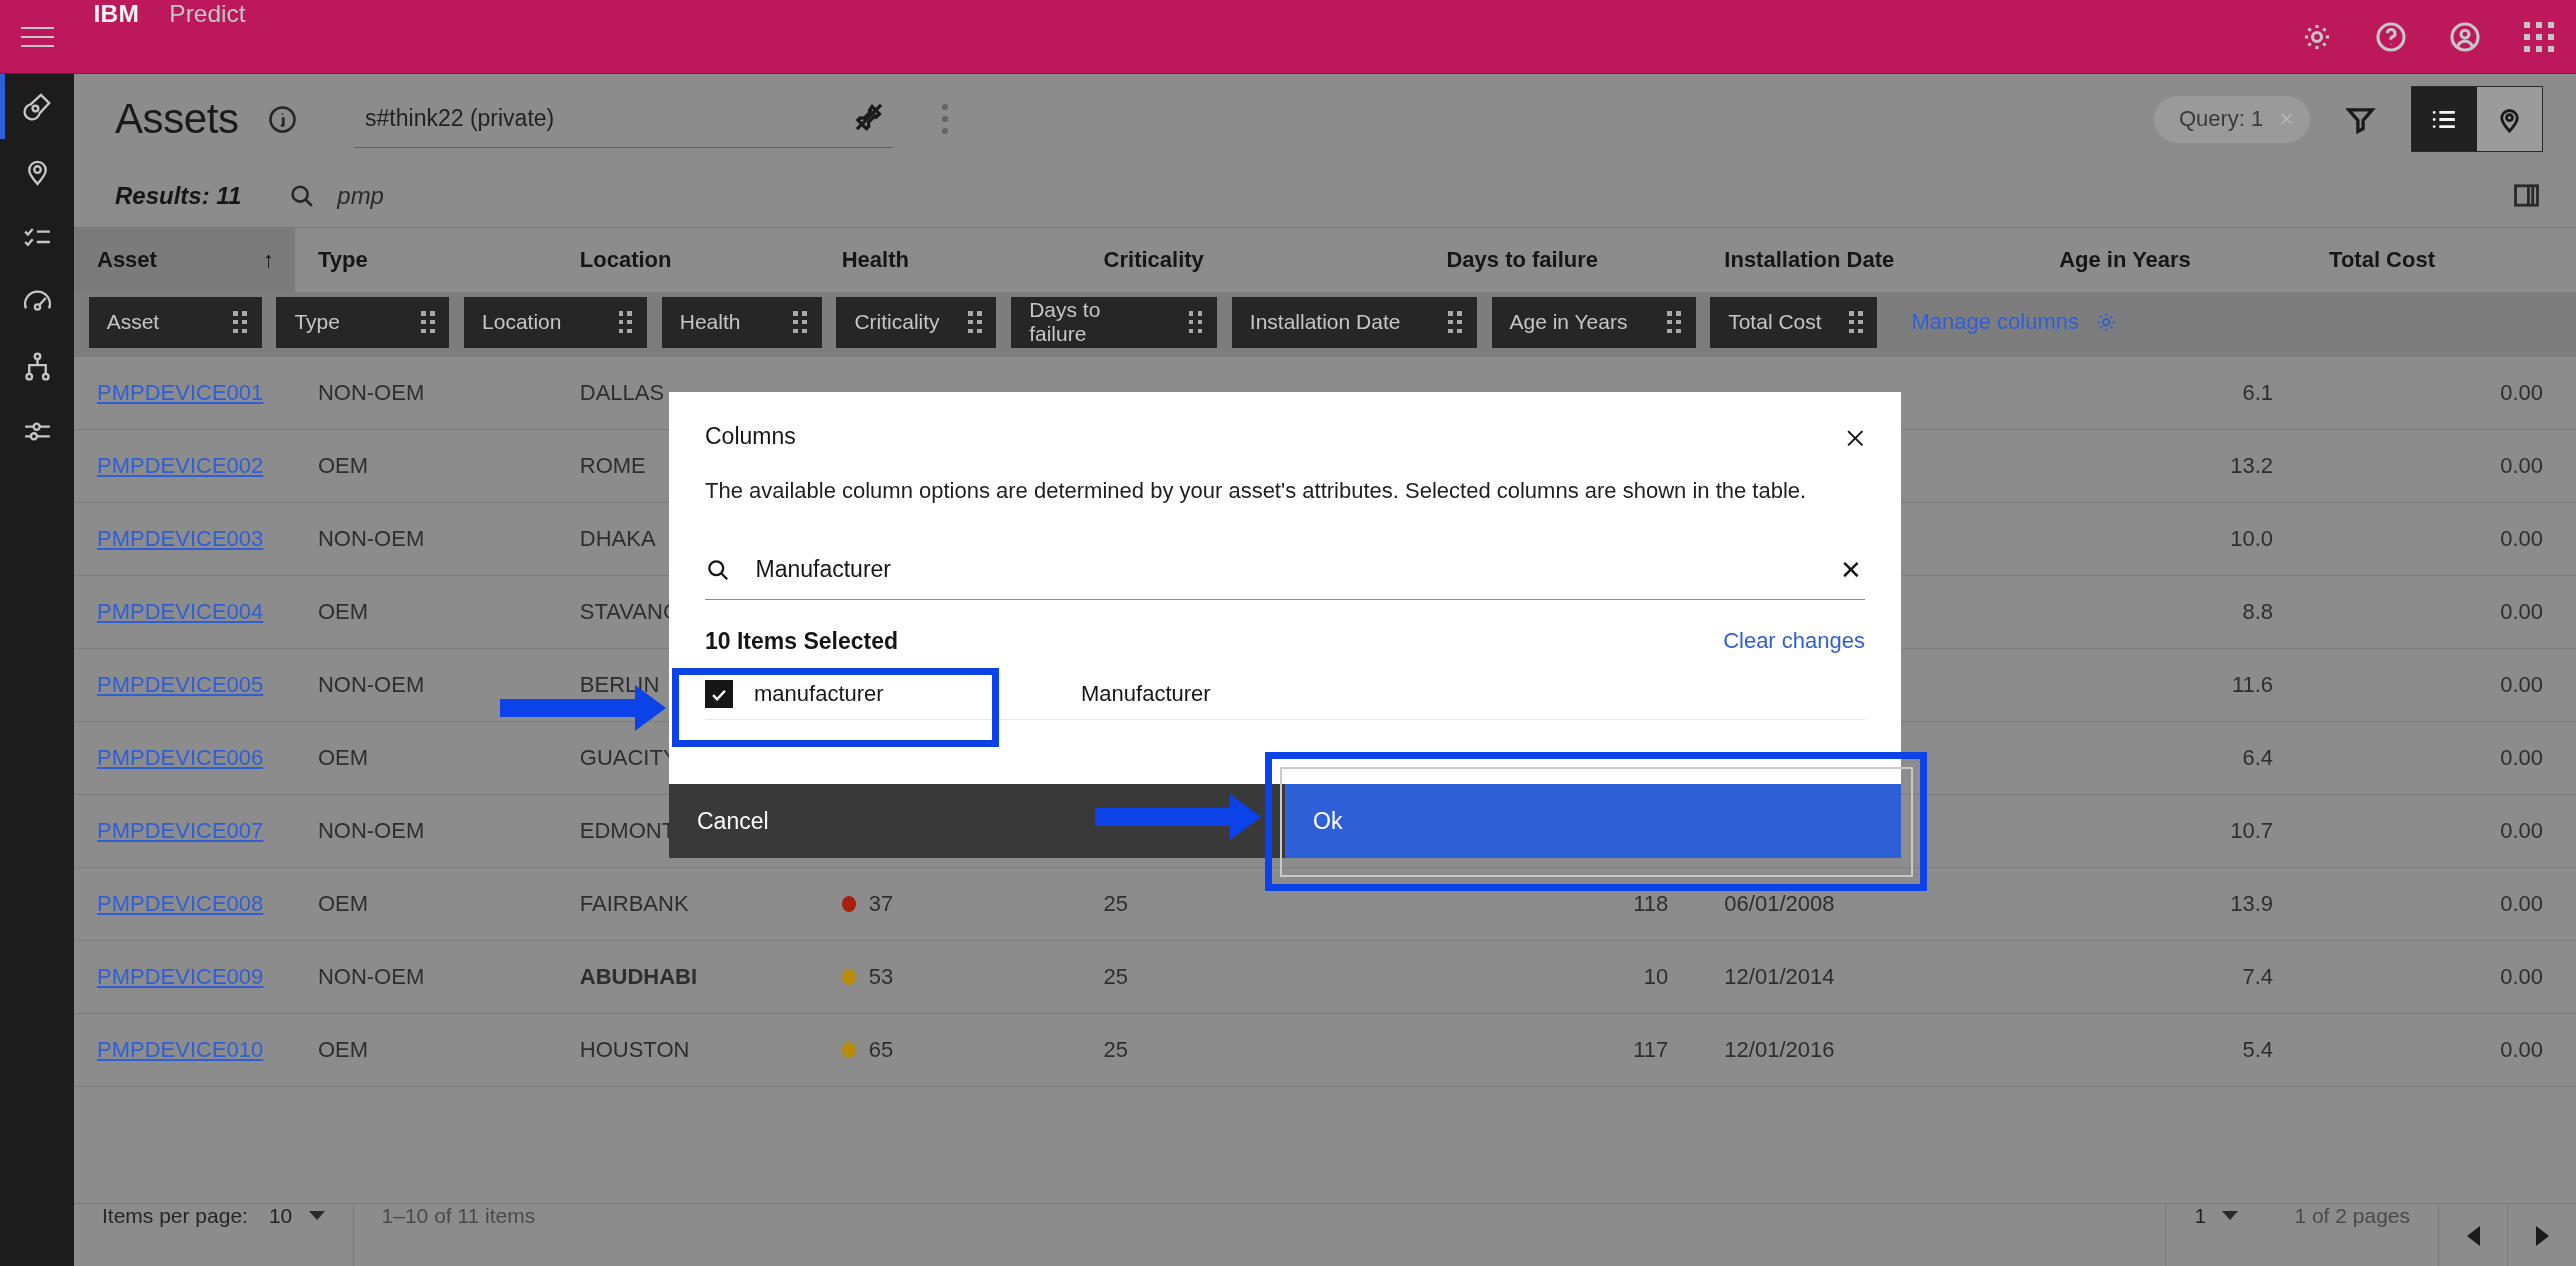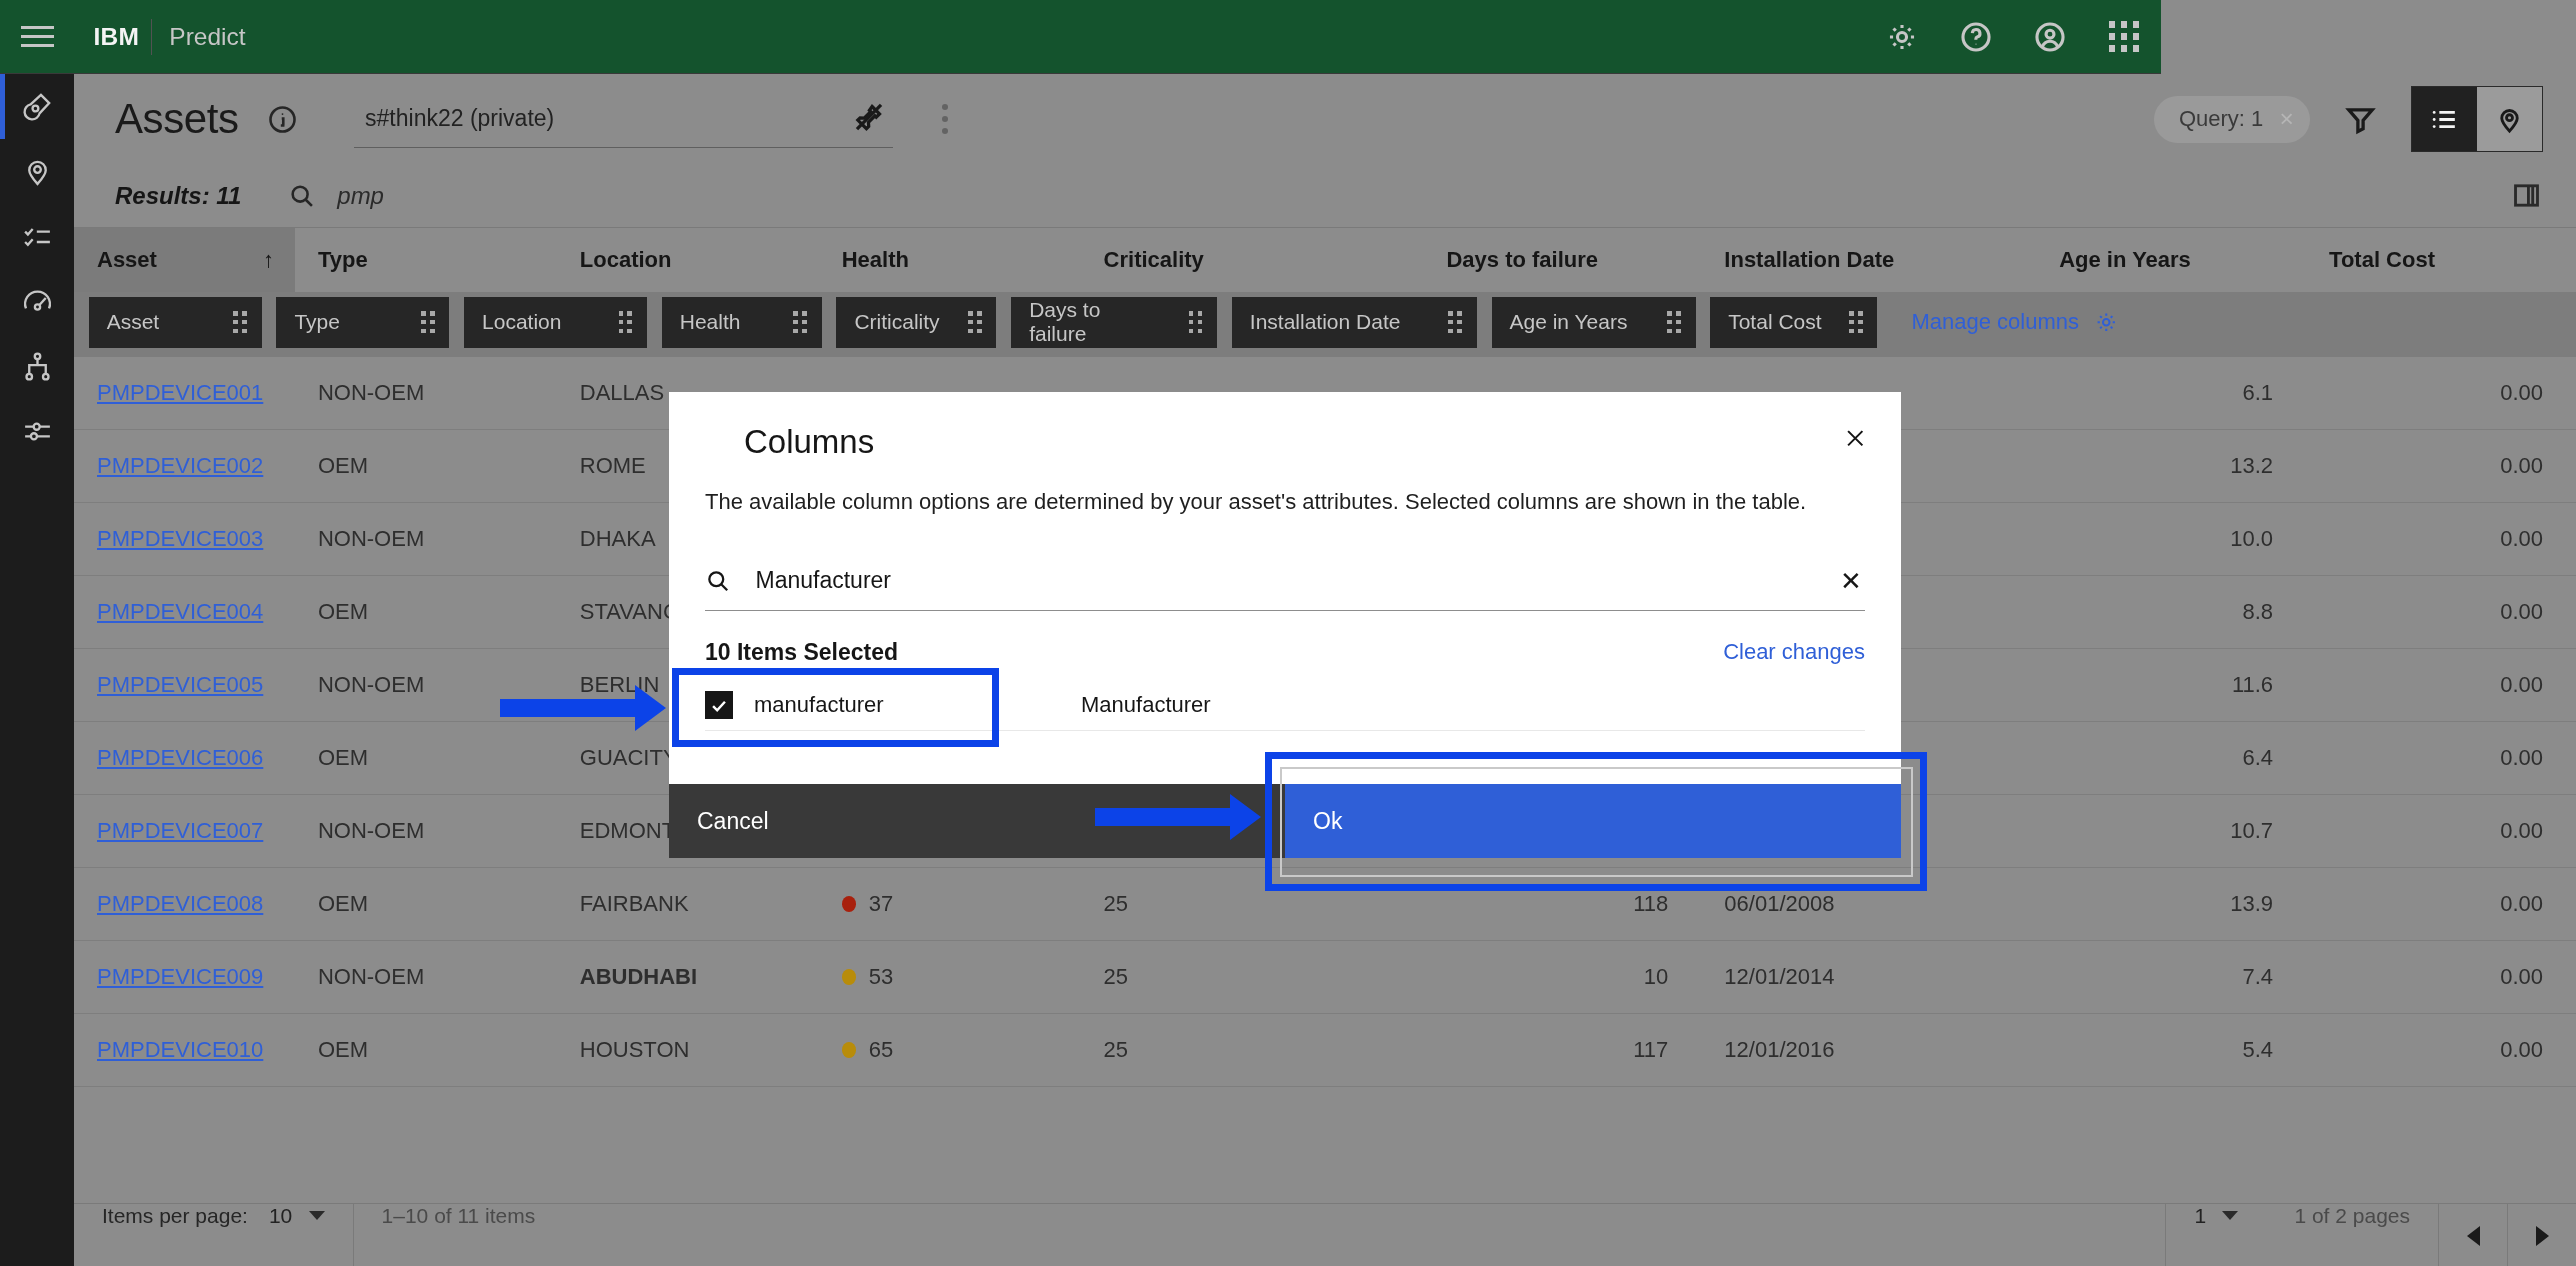--- a/index.html
+++ b/index.html
@@ -6,22 +6,22 @@
   html, body {
     width: 2576px; height: 1267px;
     background: #8c8c8c;
     font-family: "Liberation Sans", sans-serif;
     overflow: hidden;
   }
   .app { position: relative; width: 2576px; height: 1267px; }
 
   
   .topbar {
-    position: absolute; top: 0; left: 0; width: 2161px; height: 74px;
-    background: #14532d; display: flex; align-items: center;
+    position: absolute; top: 0; left: 0; width: 2576px; height: 74px;
+    background: #be185d; display: flex; 
     border-bottom: 0.8px solid #393939;
   }
   .hamburger {
     width: 74px; height: 74px; display: flex; align-items: center;
     justify-content: center; cursor: pointer;
   }
   .hamburger span {
     display: block; width: 33px; height: 2.5px; background: #c6c6c6;
     margin: 3.3px 0;
   }
@@ -175,21 +175,21 @@
     justify-content: center; border-left: 0.8px solid #7a7a7a; cursor: pointer; }
   .tri-l { width:0;height:0;border-top:10.6px solid transparent;border-bottom:10.6px solid transparent;border-right:13px solid #1a1a1a;}
   .tri-r { width:0;height:0;border-top:10.6px solid transparent;border-bottom:10.6px solid transparent;border-left:13px solid #1a1a1a;}
 
   
   .modal {
     position: absolute; left: 669px; top: 392px; width: 1232px; height: 466px;
     background: #fff; z-index: 40; display: flex; flex-direction: column;
   }
   .m-head { padding: 31px 36px 0 36px; position: relative; }
-  .m-title { font-size: 33px; color: #161616; font-weight: 400; margin-left: 39px; }
+  .m-title { font-size: 23px; color: #161616; font-weight: 400; }
   .m-close { position: absolute; right: 28px; top: 28px; cursor: pointer;
     width: 36px; height: 36px; display: flex; align-items: center; justify-content: center;}
   .m-close svg { width: 24.5px; height: 24.5px; stroke: #161616; stroke-width: 2; }
   .m-desc { padding: 26px 49px 0 36px; font-size: 22px; color: #1f1f1f; line-height: 1.4; }
   .m-search {
     margin: 34px 36px 0 36px; height: 59px; display: flex; align-items: center;
     border-bottom: 1.6px solid #8d8d8d;
   }
   .m-search svg { width: 26px; height: 26px; stroke: #161616; fill: none; stroke-width: 2.1; }
   .m-search .v { font-size: 23px; color: #161616; padding-left: 24.5px; flex: 1; }

